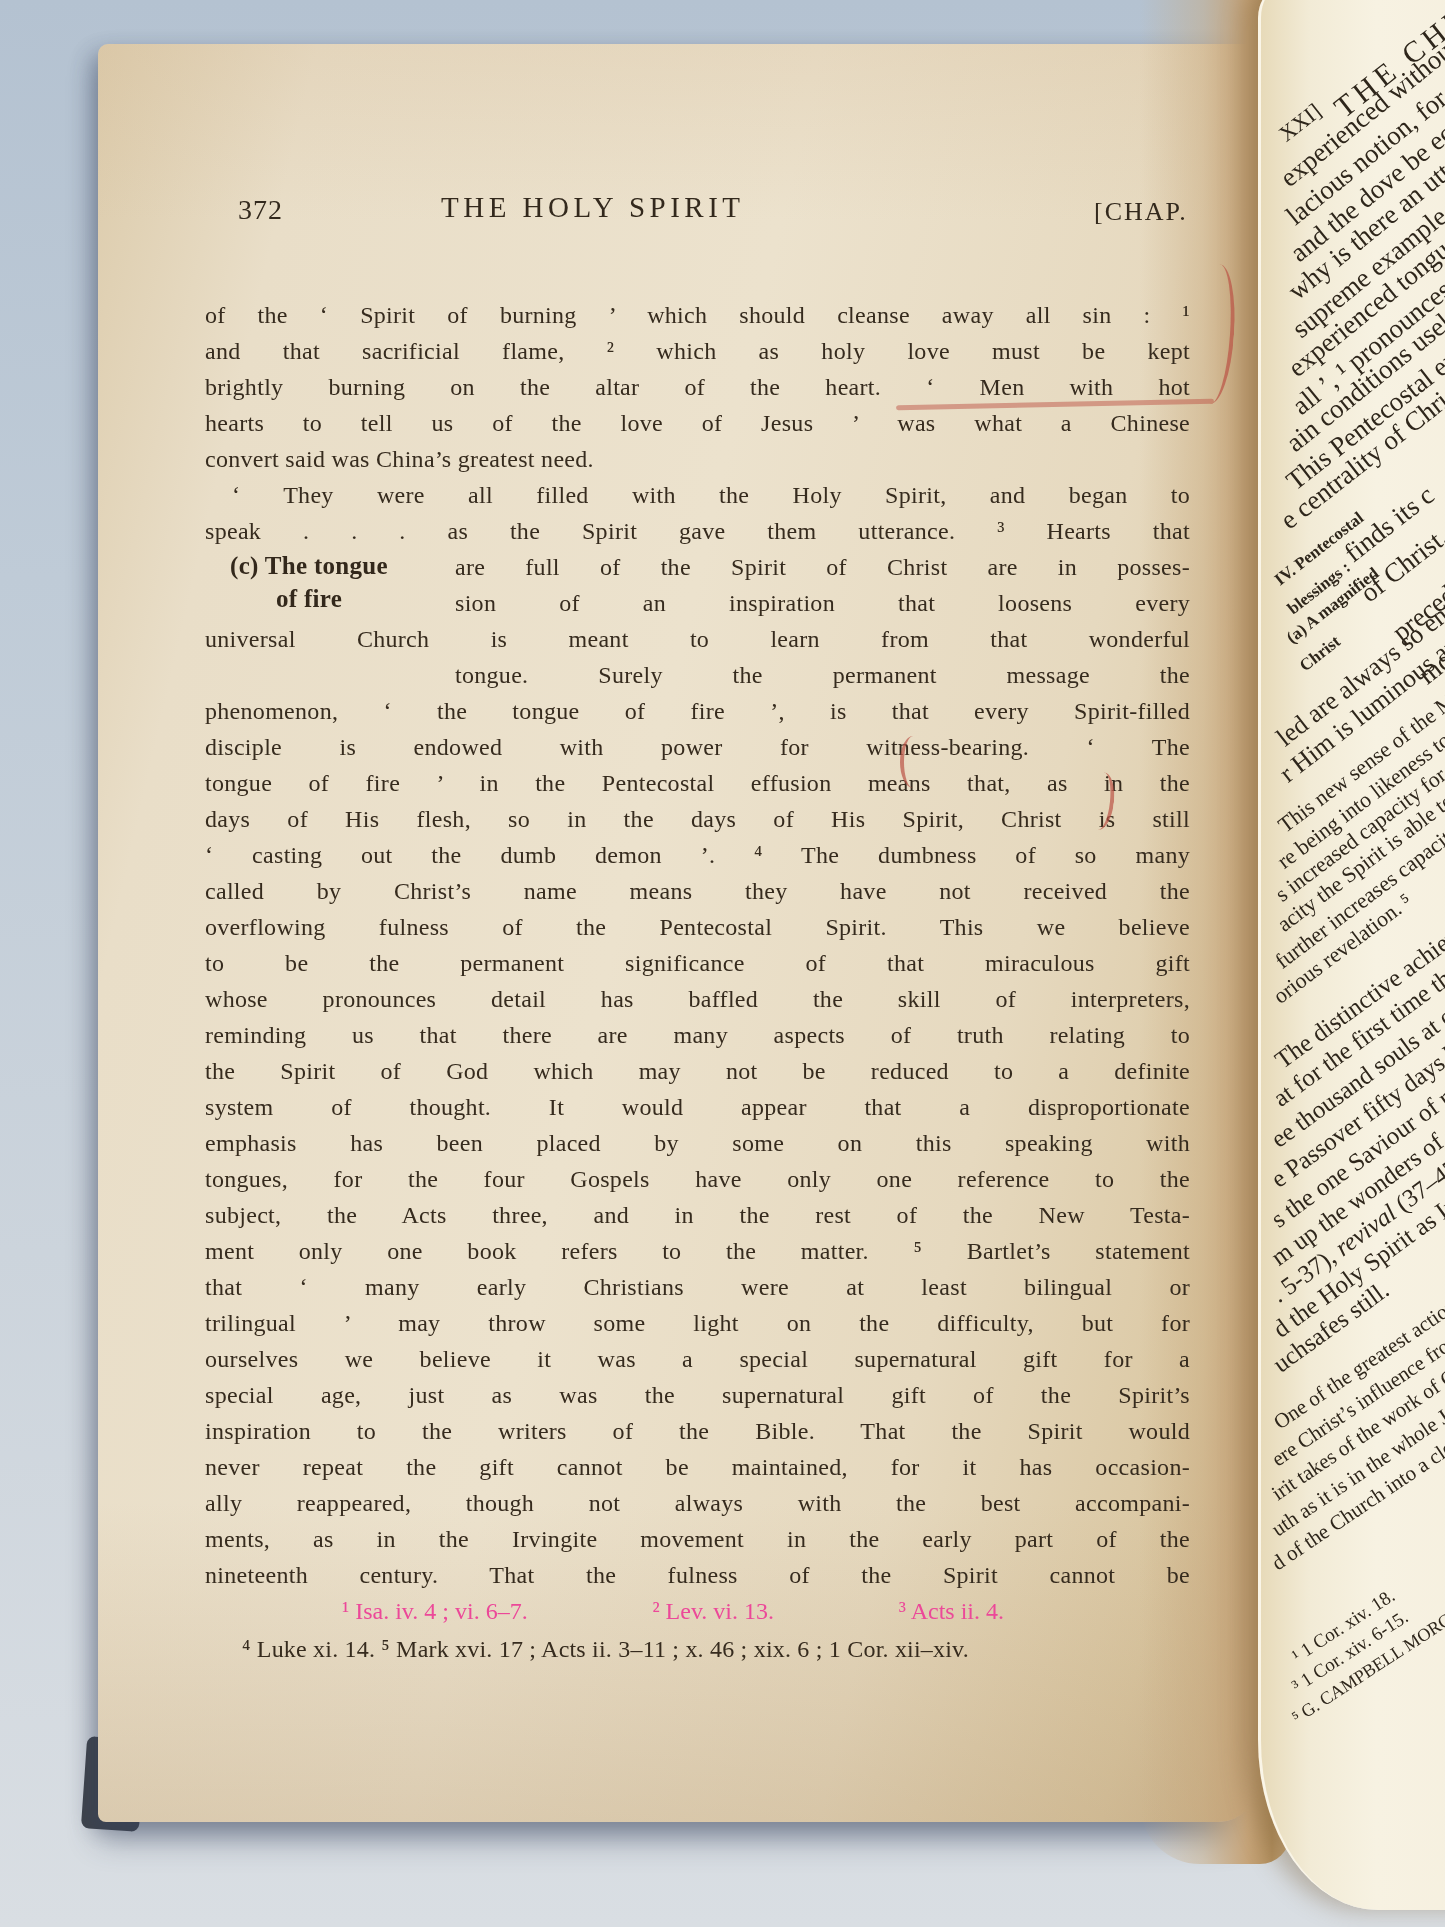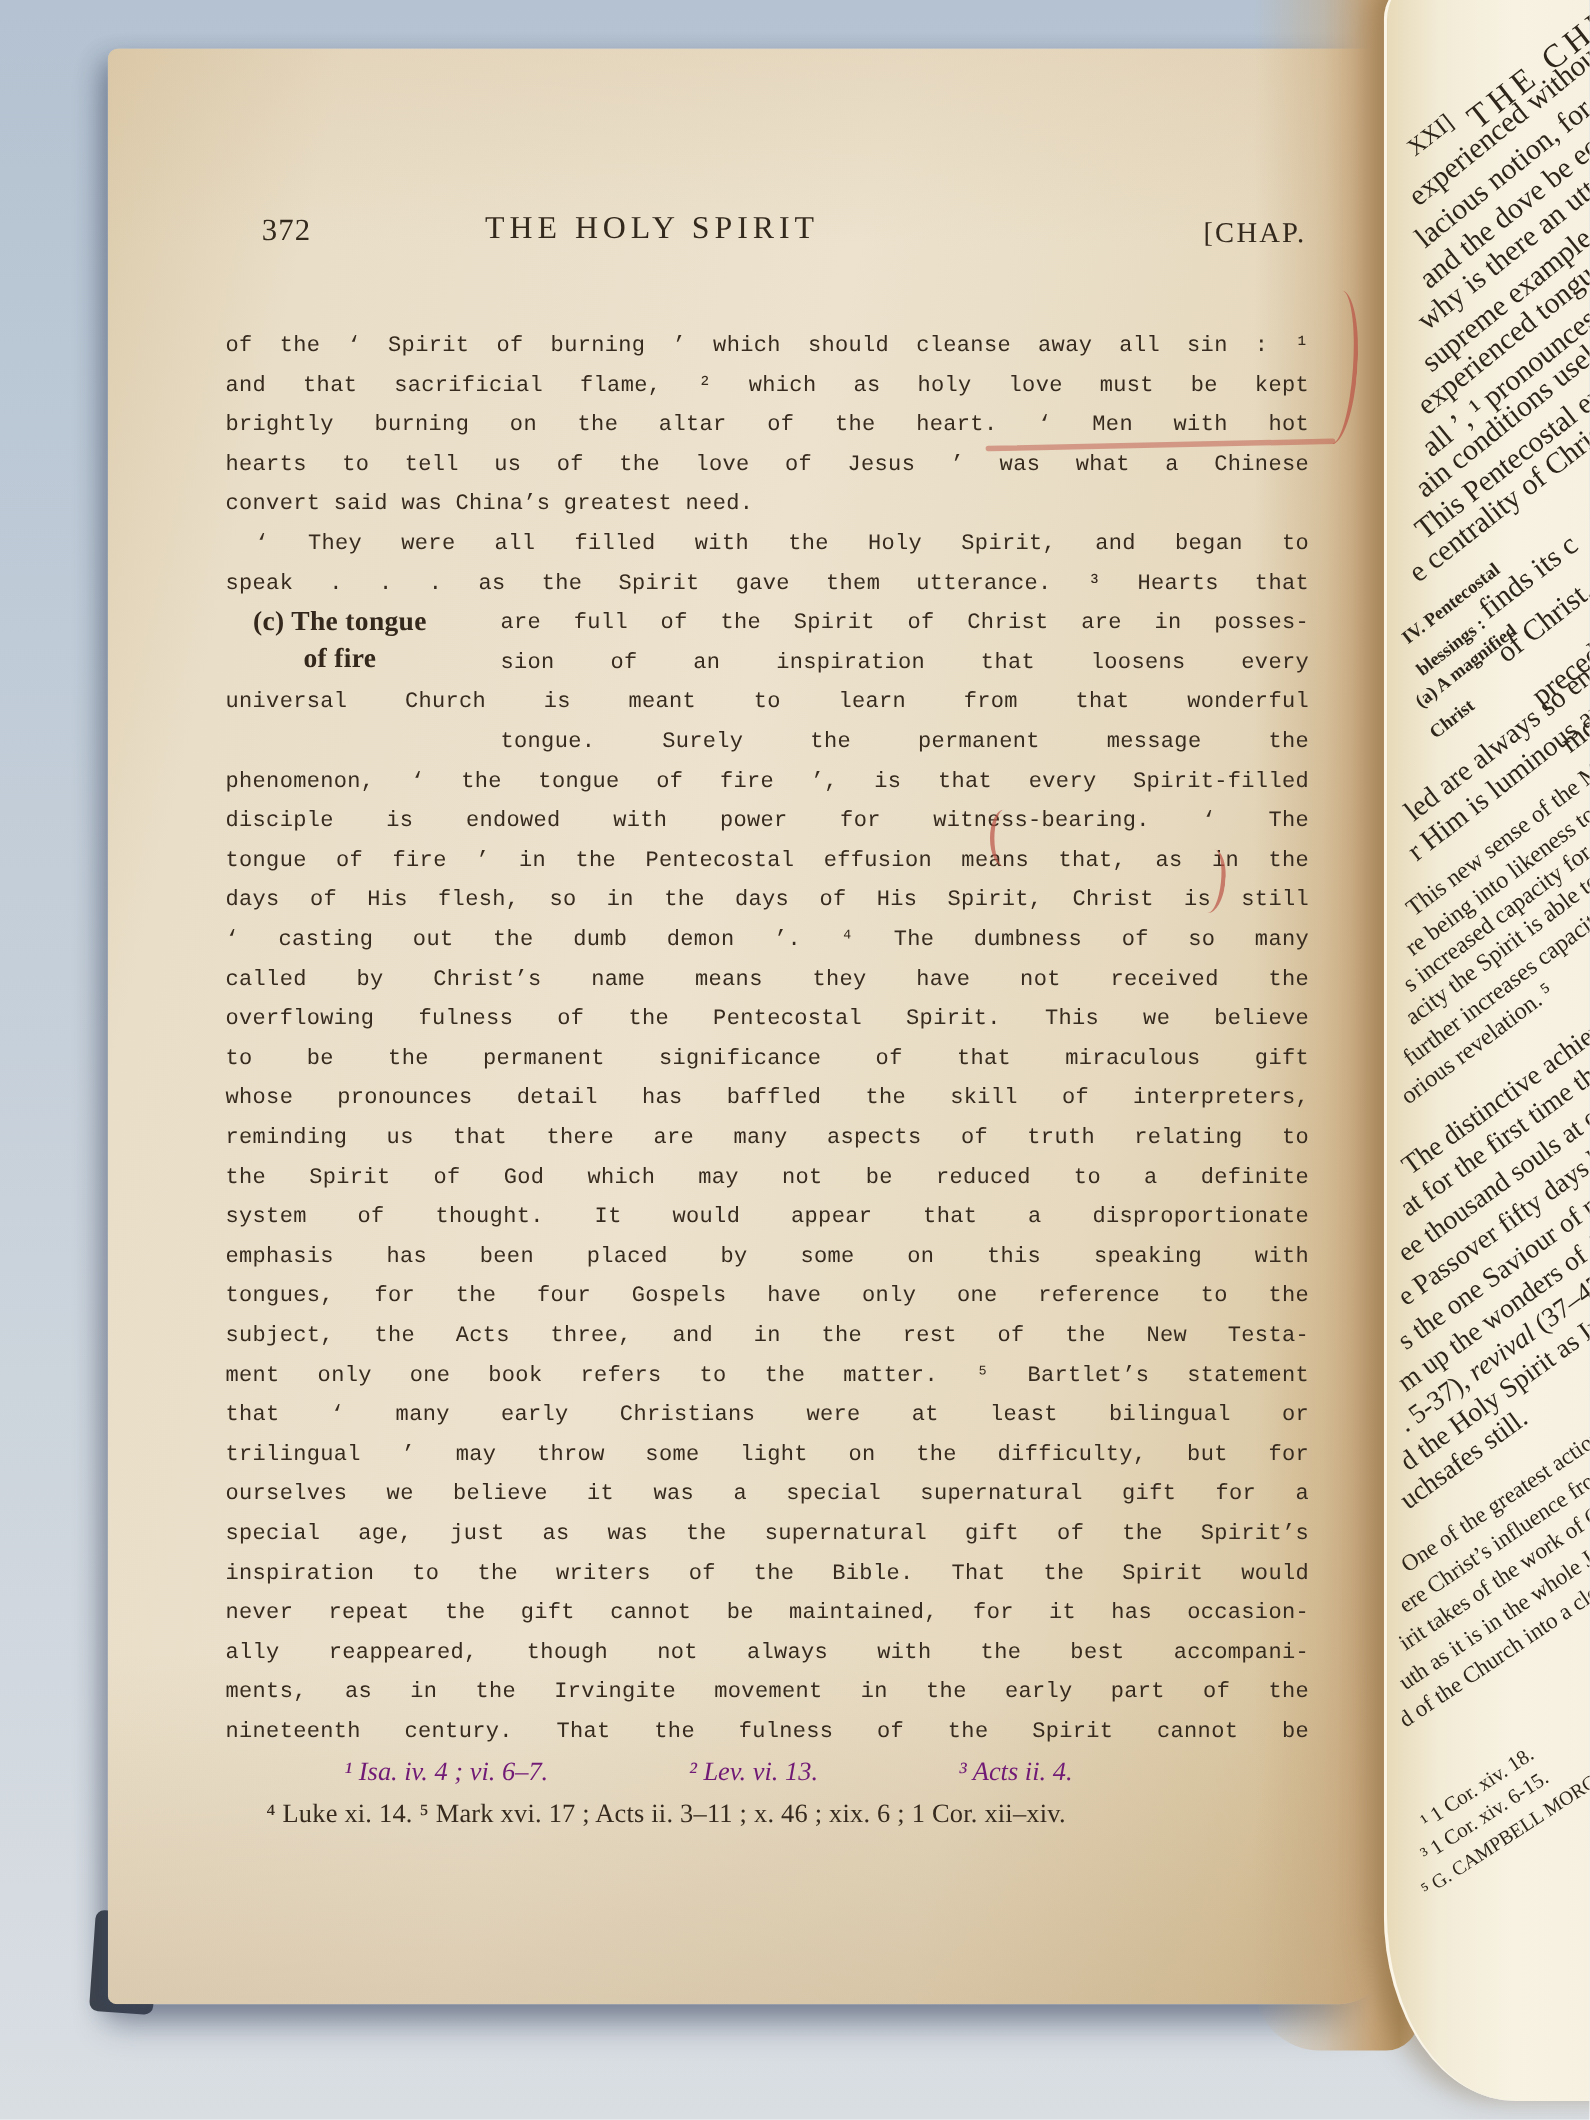--- a/index.html
+++ b/index.html
@@ -33,34 +33,34 @@
     border-radius:22px 0 0 120px / 30px 0 0 170px;
     box-shadow:-16px 0 22px rgba(120,92,52,.35);
   }
 
   
   .lp-header-num{position:absolute;left:205px;top:194px;font-size:28px;letter-spacing:1px;color:#33291d;margin-left:33px;}
   .lp-header-title{position:absolute;left:441px;top:191px;font-size:29px;letter-spacing:4.5px;color:#33291d;}
   .lp-header-chap{position:absolute;left:1094px;top:197px;font-size:26px;letter-spacing:2px;color:#33291d;}
   .body-lines{position:absolute;left:205px;top:297px;width:985px;color:#362b1e;}
   .line{
-    height:36px;font-size:20px;line-height:36px;letter-spacing:.3px;
+    height:36px;font-size:24px;line-height:36px;letter-spacing:.3px;
     text-align:justify;text-align-last:justify;-moz-text-align-last:justify;
-    white-space:normal;overflow:visible;font-family:Liberation Mono, monospace;
+    white-space:normal;overflow:visible;
   }
   .line.noj{text-align:left;text-align-last:auto;-moz-text-align-last:auto;}
   .line.ind{text-indent:27px;}
   .line.nar{padding-left:250px;}
   .margin-note{
     position:absolute;left:214px;top:549px;width:190px;text-align:center;
     font-weight:bold;font-size:25px;line-height:33px;color:#33281b;letter-spacing:.3px;
   }
   .fn-row1{
-    position:absolute;left:313px;top:1598px;width:662px;display:flex;justify-content:space-between;
-    font-size:24px;color:#701a75;font-style:italic;
+    position:absolute;left:342px;top:1598px;width:662px;display:flex;justify-content:space-between;
+    font-size:24px;color:#ec4899;
   }
   .fn-row2{position:absolute;left:242px;top:1636px;font-size:24px;color:#362b1e;letter-spacing:.2px;}
 
   
   .ann{position:absolute;}
   .arc-right{border-right:4px solid rgba(187,82,70,.70);border-radius:50%;}
   .arc-left{border-left:4px solid rgba(187,82,70,.70);border-radius:50%;}
   .underline-mark{background:rgba(190,86,72,.50);border-radius:3px;}
 
   

